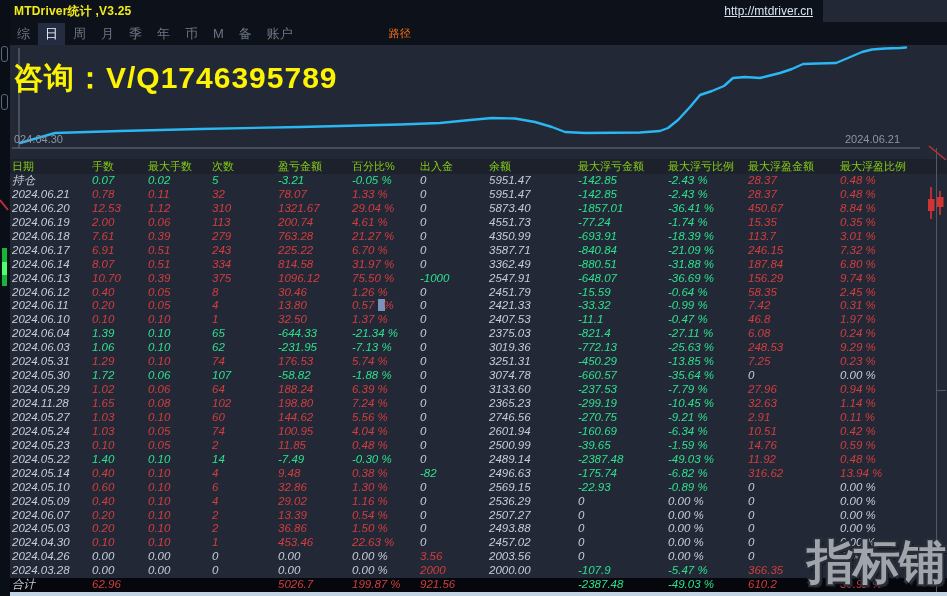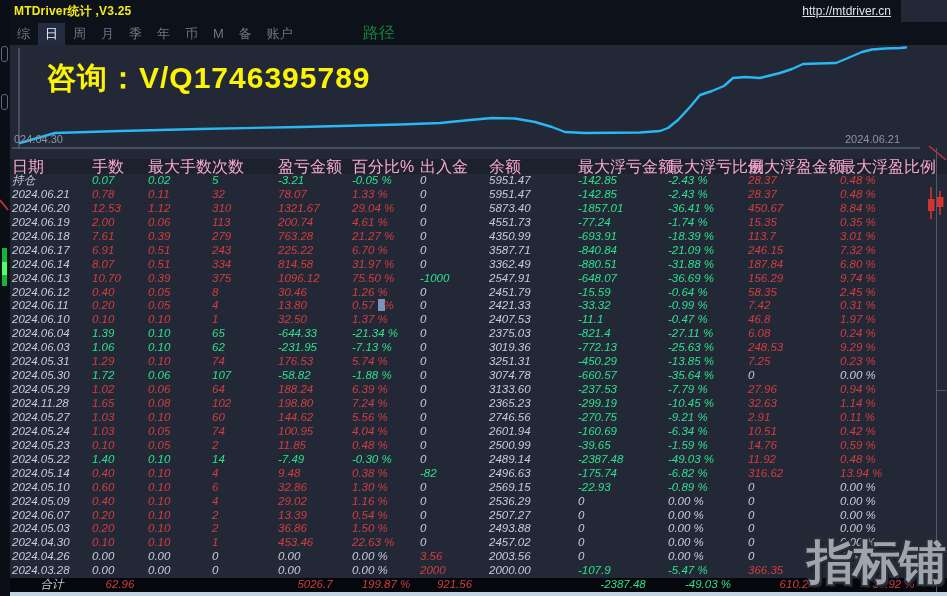--- a/index.html
+++ b/index.html
@@ -1,41 +1,41 @@
 <!DOCTYPE html>
 <html><head>
 <meta charset="utf-8">
 <style>
   * { margin:0; padding:0; box-sizing:border-box; }
   html,body { width:947px; height:596px; overflow:hidden; }
   body { position:relative; background:#222836; font-family:"Liberation Sans","DejaVu Sans",sans-serif; }
 
   
-  .titlebar { position:absolute; left:0; top:0; width:901px; height:22px; background:#0d111a; display:flex; align-items:center; justify-content:space-between; padding:0 10px 0 14px; }
+  .titlebar { position:absolute; left:0; top:0; width:823px; height:22px; background:#0d111a; display:flex; align-items:center; justify-content:space-between; padding:0 10px 0 14px; }
   .title { color:#f2ec1b; font-size:12px; font-weight:bold; letter-spacing:.2px; }
   .url { color:#d7e4f2; font-size:12px;text-decoration:underline; }
   .menubar { position:absolute; left:10px; top:22px; width:937px; height:23px; background:#0d111a; display:flex; align-items:center; gap:0; }
   .mitem { color:#6c7582; font-size:13px; padding:2px 7px; margin-right:1px; cursor:default; }
   .mitem.active { background:#232c40; color:#eef2f8; }
-  .pathlabel { color:#15803d; font-size:16px; margin-left:62px; }
+  .pathlabel { color:#f97316; font-size:11px; margin-left:88px; }
 
   
   .chart { position:absolute; left:0; top:45px; width:947px; height:115px; }
-  .consult { position:absolute; left:13px; top:13px; font-size:30px; font-weight:bold; color:#fdf403; letter-spacing:1px; white-space:nowrap;margin-left:33px; }
+  .consult { position:absolute; left:13px; top:13px; font-size:30px; font-weight:bold; color:#fdf403; letter-spacing:1px; white-space:nowrap; }
   .xlabel { position:absolute; top:88px; font-size:11px; color:#8d95a3; }
   .xstart { left:14px; } .xend { left:845px; }
 
   
   .grid { display:grid; grid-template-columns:80px 56px 64px 66px 74px 68px 69px 89px 90px 80px 92px auto; padding-left:12px; }
   .thead { position:absolute; left:0; top:159px; width:947px; height:15px; line-height:15px; background:#1c212c; }
-  .thead .hcell { color:#f9a8d4; font-size:16px; white-space:nowrap; }
+  .thead .hcell { color:#84cc16; font-size:11px; white-space:nowrap; }
   #rows { position:absolute; left:0; top:174px; width:947px;font-style:italic; }
   .trow { height:13.94px; line-height:13.9px; }
   .trow .cell { font-size:11.5px; white-space:nowrap; overflow:visible; }
-  .trow.total { background:#05070c;text-align:center; }
+  .trow.total { background:#05070c; }
   .r { color:#d33e3e; } .g { color:#2ee08c; } .w { color:#c6cdd9; }
   .date { color:#c6cdd9; }
   .cursor { display:inline-block; width:7px; height:12px; background:#7d92bb; vertical-align:-2px; margin-right:-1px; }
 
   .bottomstrip { position:absolute; left:0; top:592px; width:947px; height:4px; background:#c2d4e4; }
 
   
   .leftstrip { position:absolute; left:0; top:0; width:10px; height:596px; background:#0a0e17; }
   .bracket { position:absolute; left:1px; width:7px; height:16px; border:1px solid #5c6a7c; border-radius:3px; background:transparent; }
   .b1 { top:46px; } .b2 { top:94px; }

